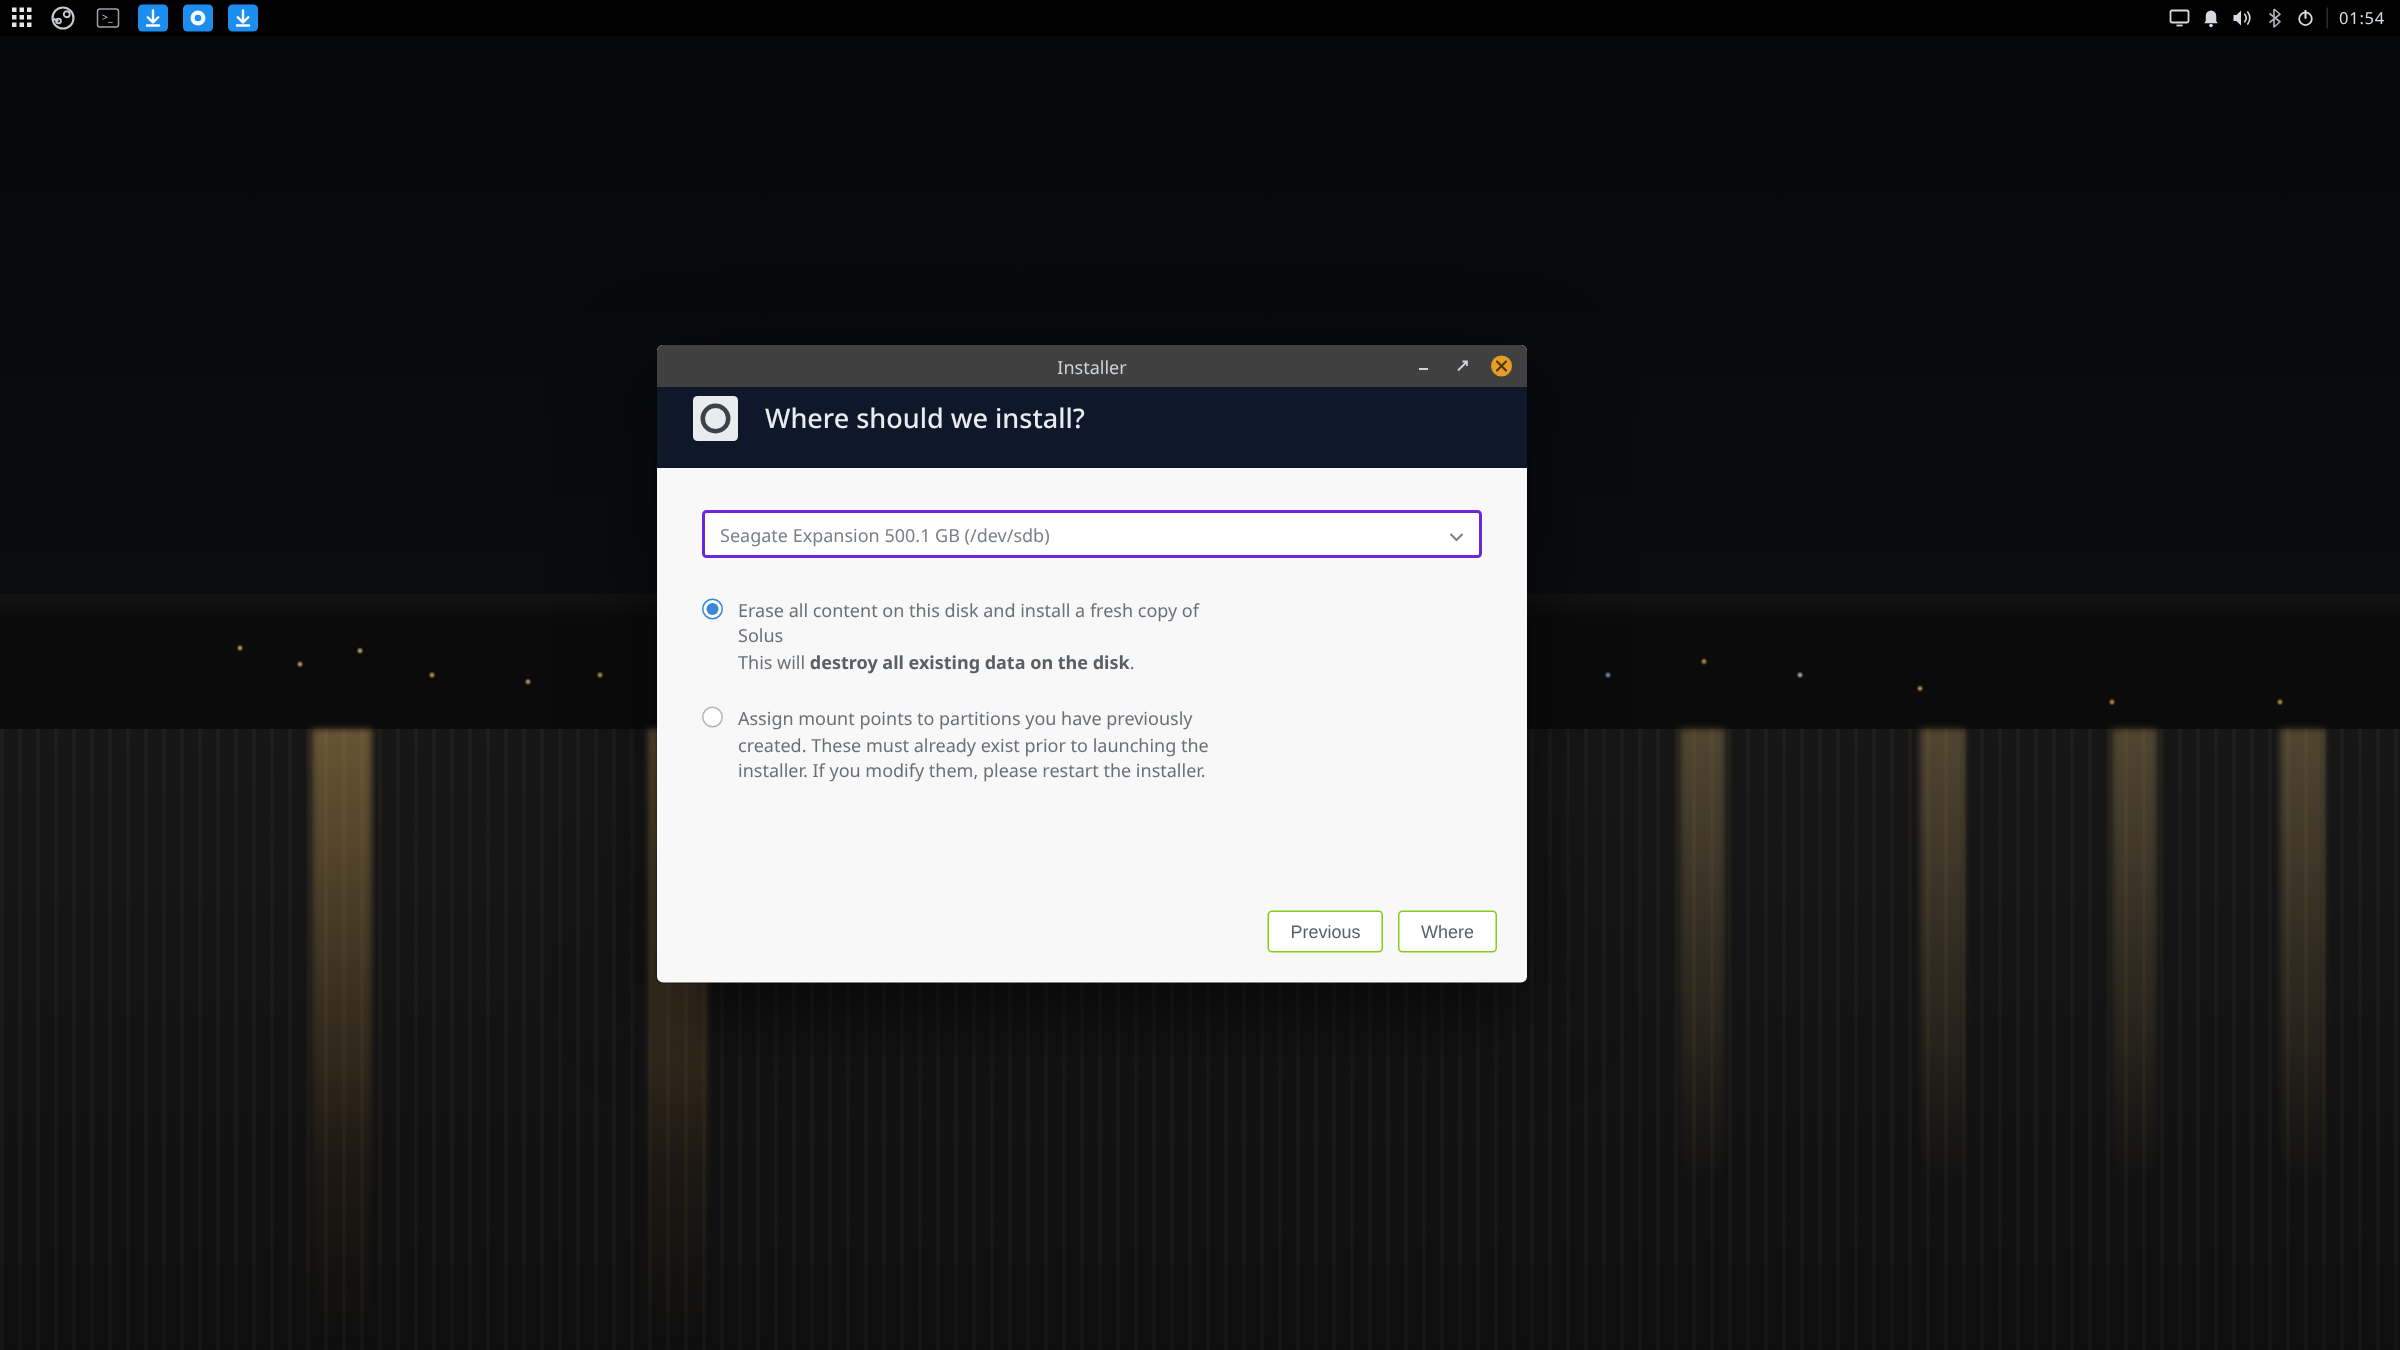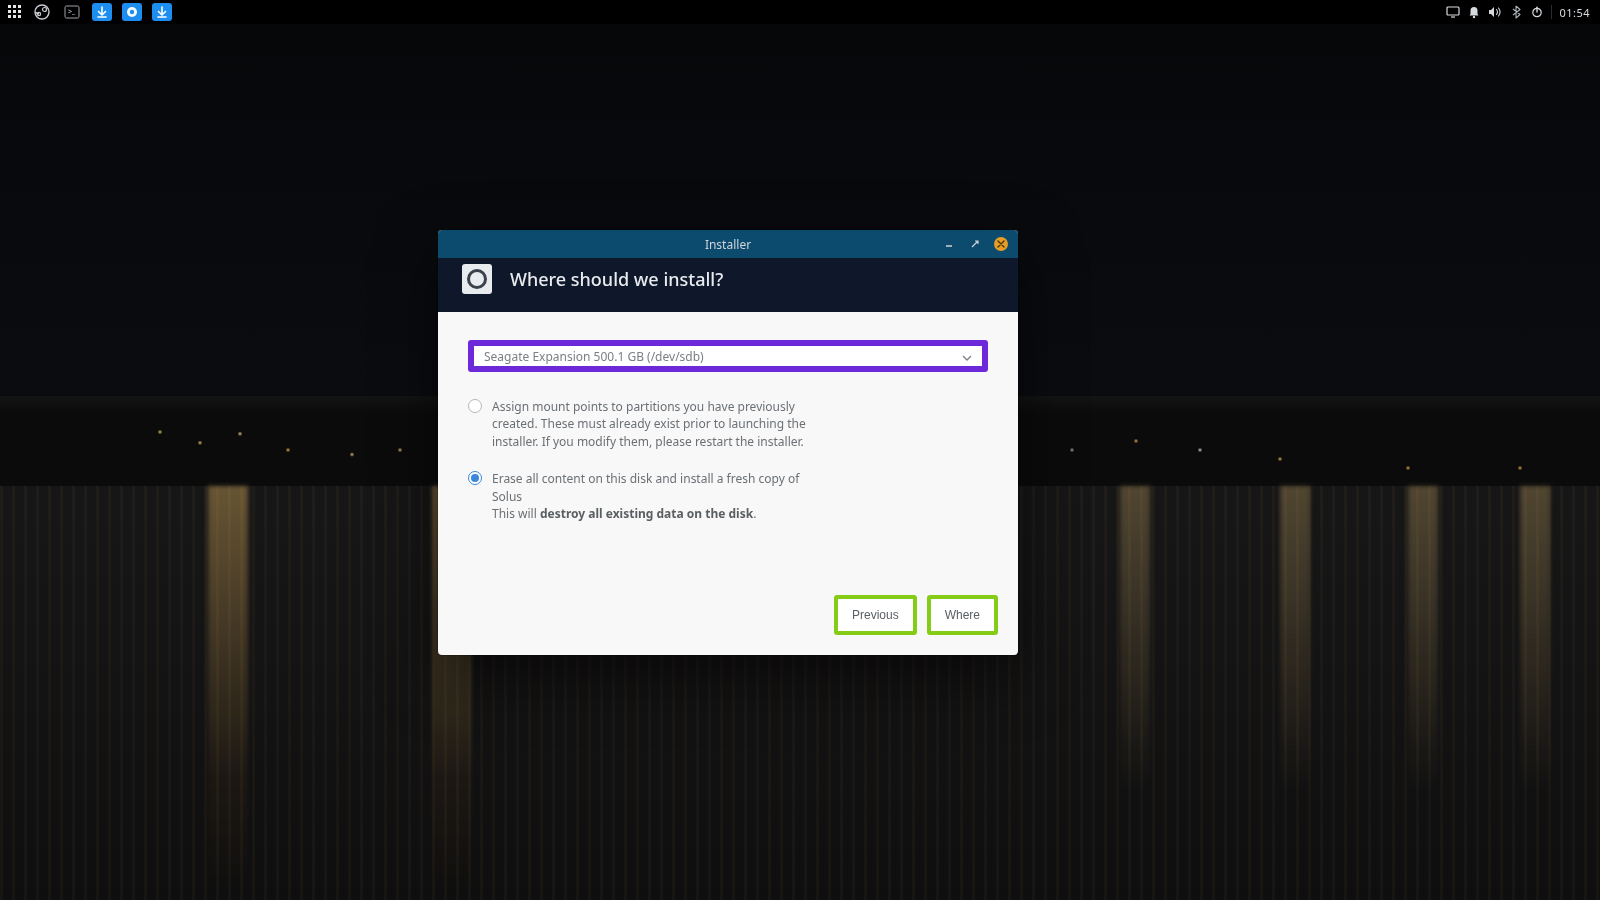--- a/index.html
+++ b/index.html
@@ -64,55 +64,55 @@
   .clock { font-variant-numeric: tabular-nums; letter-spacing: .5px; }
 
   
   .window {
     position: absolute; z-index: 10;
     left: 438px; top: 230px; width: 580px; height: 425px;
     background: #f8f8f8; border-radius: 4px; overflow: hidden;
     box-shadow: 0 20px 60px rgba(0,0,0,.6), 0 0 0 1px rgba(0,0,0,.2);
     display: flex; flex-direction: column;
   }
-  .csd { height: 28px; background: #0c4a6e; color: #cfd4d9; display: flex; align-items: center; font-size: 12px; position: relative; }
+  .csd { height: 28px; background: #404040; color: #cfd4d9; display: flex; align-items: center; font-size: 12px; position: relative; }
   .csd .title { position: absolute; left: 0; right: 0; text-align: center; pointer-events: none; }
   .csd .ctrls { margin-left: auto; display: flex; gap: 12px; padding-right: 10px; align-items: center; }
   .csd .cbtn { width: 14px; height: 14px; border-radius: 50%; display:flex;align-items:center;justify-content:center; cursor:pointer; font-size:10px; color:#cfd4d9; }
   .csd .close { background: #e59d27; color:#3a2a05; }
   .header {
     background: #0f172a; color: #e9ecef; padding: 6px 24px 18px 24px;
     display: flex; align-items: center; gap: 18px;
   }
   .logo { width: 30px; height: 30px; background: #e9ecef; border-radius: 3px; position: relative; }
   .logo::after { content: ""; position: absolute; inset: 0; margin: auto; width: 14px; height: 14px; border: 3px solid #3a424b; border-radius: 50%; }
   .header h1 { font-size: 18px; font-weight: 500; }
 
   .body { flex: 1; padding: 28px 30px 10px 30px; color: #5a5f63; font-size: 12px; }
   .combobox {
-    width: 100%; height: 32px; border: 6px solid #6d28d9; border-radius: 3px;
+    width: 100%; height: 32px; border: 2px solid #6d28d9; border-radius: 3px;
     background: #fff; display: flex; align-items: center; padding: 0 10px;
     color: #7a8085; cursor: pointer;
   }
   .combobox .chev { margin-left: auto; color:#7a8085; }
   .options { margin-top: 26px; display: flex; flex-direction: column; gap: 20px; }
   .opt { display: flex; gap: 10px; align-items: flex-start; }
   .radio {
     flex: 0 0 auto; width: 14px; height: 14px; border-radius: 50%;
     border: 1px solid #b2b7bc; margin-top: 1px; position: relative; background:#fff; cursor:pointer;
   }
   .radio.checked { border-color: #3b87d9; }
   .radio.checked::after { content:""; position:absolute; inset:2px; border-radius:50%; background:#3b87d9; }
   .opt .text { line-height: 1.45; color:#6b7075; max-width: 340px; }
   .opt .text b { color:#5a5f63; font-weight:700; }
   .footer {
     padding: 12px 20px 20px 20px; display: flex; justify-content: flex-end; gap: 10px;
   }
   .btn {
-    min-width: 66px; height: 40px; border: 4px solid #84cc16; border-radius: 3px;
+    min-width: 66px; height: 28px; border: 1px solid #84cc16; border-radius: 3px;
     background: #fff; color: #5b6065; font-size: 12px; display:flex;align-items:center;justify-content:center;
     padding: 0 14px; cursor: pointer;
   }
 </style>
 </head>
 <body>
 
 <div class="wallpaper">
   <div class="reflect">
     <div class="col" style="left:70%"></div>
@@ -258,31 +258,31 @@
       <span>Seagate Expansion 500.1 GB (/dev/sdb)</span>
       <span class="chev">
         <svg width="10" height="6" viewBox="0 0 10 6">
             <path d="M1 1l4 4 4-4" fill="none" stroke="#7a8085" stroke-width="1.3"></path>
           </svg>
       </span>
     </div>
 
     <div class="options">
       <label class="opt">
-        <span class="radio"></span>
-        <span class="text">Assign mount points to partitions you have previously created. These must already exist prior to launching the installer. If you modify them, please restart the installer.</span>
-      </label>
-
-      <label class="opt">
         <span class="radio checked"></span>
         <span class="text">
           <span>Erase all content on this disk and install a fresh copy of Solus</span><br>
           <span>This will </span><b>destroy all existing data on the disk</b><span>.</span>
         </span>
       </label>
+
+      <label class="opt">
+        <span class="radio"></span>
+        <span class="text">Assign mount points to partitions you have previously created. These must already exist prior to launching the installer. If you modify them, please restart the installer.</span>
+      </label>
     </div>
   </div>
 
   <div class="footer">
     <button class="btn">Previous</button>
     <button class="btn">Where</button>
   </div>
 </div>
 
 </body></html>

